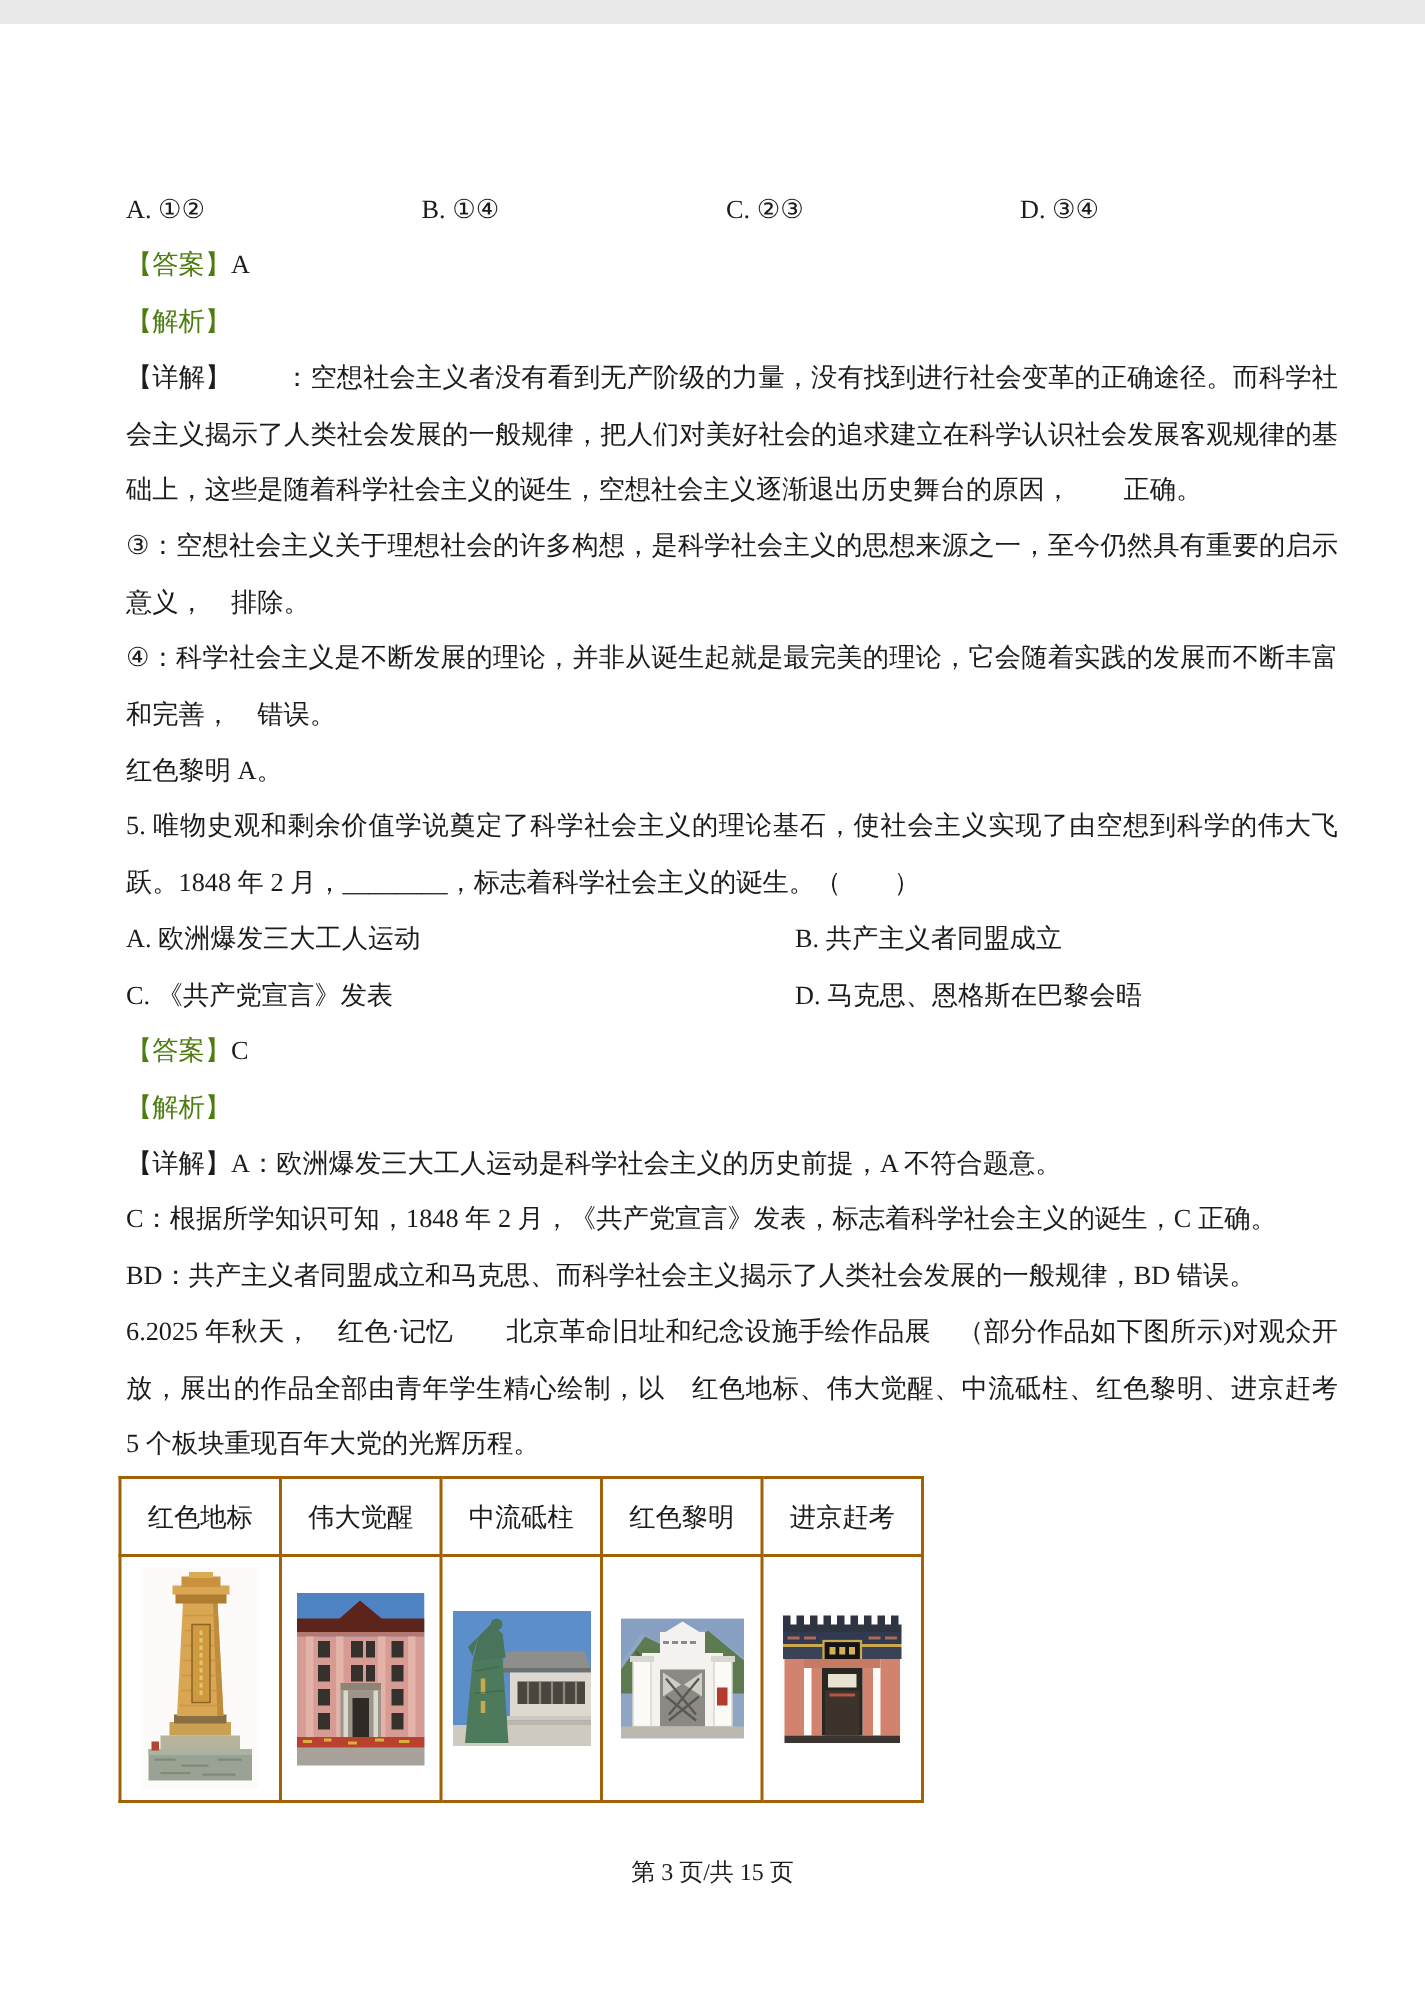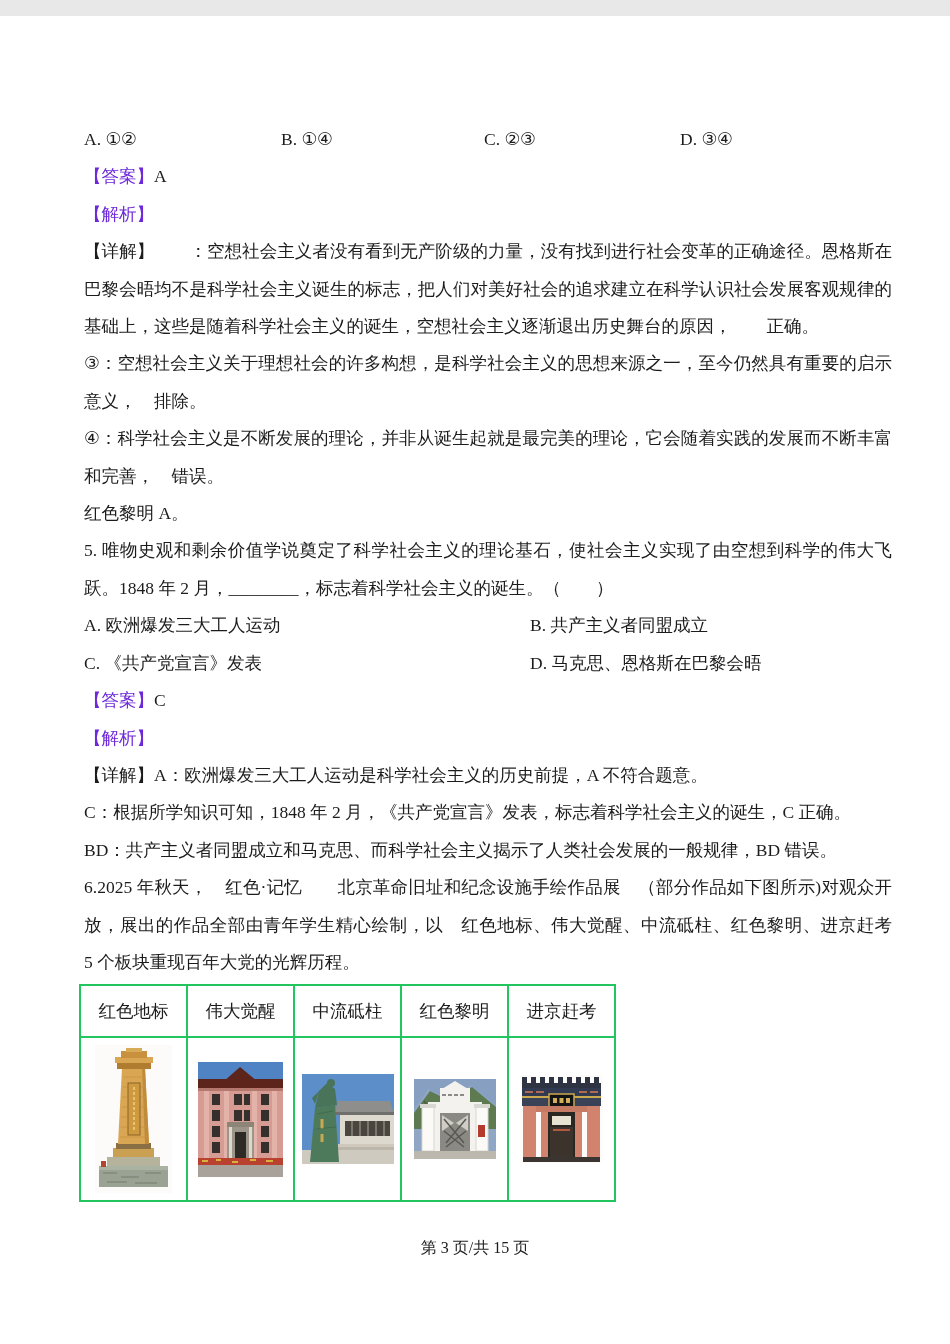--- a/index.html
+++ b/index.html
@@ -16,30 +16,30 @@
     position:absolute;
     left:84px;top:105px;
     width:808px;
     font-size:17.5px;
     line-height:37.4px;
   }
   .content p{margin:0;text-align:justify;}
   .opt-row-4{display:grid;grid-template-columns:197px 203px 196px auto;}
   .opt-row-2{display:grid;grid-template-columns:446px auto;}
   .opt-row-4 span,.opt-row-2 span{display:block;white-space:nowrap;}
-  .label-blue{color:#6d28d9;}
+  .label-blue{color:#4d7c0f;}
   .ans-line{white-space:nowrap;}
   .exhibit-table{
     border-collapse:collapse;
     margin-left:-5px;
     margin-top:3px;
     table-layout:fixed;
   }
   .exhibit-table th,.exhibit-table td{
-    border:2px solid #22c55e;
+    border:2px solid #a16207;
     width:105px;
     text-align:center;
     padding:0;
   }
   .exhibit-table th{
     height:50px;
     font-weight:normal;
     font-size:17.5px;
   }
   .exhibit-table td{
@@ -64,21 +64,21 @@
       <span>A. ①②</span>
       <span>B. ①④</span>
       <span>C. ②③</span>
       <span>D. ③④</span>
     </div>
 
     <p class="ans-line"><span class="label-blue">【答案】</span><span>A</span></p>
 
     <p><span class="label-blue">【解析】</span></p>
 
-    <p>【详解】　　：空想社会主义者没有看到无产阶级的力量，没有找到进行社会变革的正确途径。恩格斯在巴黎会晤均不是科学社会主义诞生的标志，把人们对美好社会的追求建立在科学认识社会发展客观规律的基础上，这些是随着科学社会主义的诞生，空想社会主义逐渐退出历史舞台的原因，　　正确。</p>
+    <p>【详解】　　：空想社会主义者没有看到无产阶级的力量，没有找到进行社会变革的正确途径。而科学社会主义揭示了人类社会发展的一般规律，把人们对美好社会的追求建立在科学认识社会发展客观规律的基础上，这些是随着科学社会主义的诞生，空想社会主义逐渐退出历史舞台的原因，　　正确。</p>
     <p>③：空想社会主义关于理想社会的许多构想，是科学社会主义的思想来源之一，至今仍然具有重要的启示意义，　排除。</p>
     <p>④：科学社会主义是不断发展的理论，并非从诞生起就是最完美的理论，它会随着实践的发展而不断丰富和完善，　错误。</p>
     <p>红色黎明 A。</p>
 
     <p>5. 唯物史观和剩余价值学说奠定了科学社会主义的理论基石，使社会主义实现了由空想到科学的伟大飞跃。1848 年 2 月，________，标志着科学社会主义的诞生。（　　）</p>
 
     <div class="opt-row-2">
       <span>A. 欧洲爆发三大工人运动</span>
       <span>B. 共产主义者同盟成立</span>
     </div>

